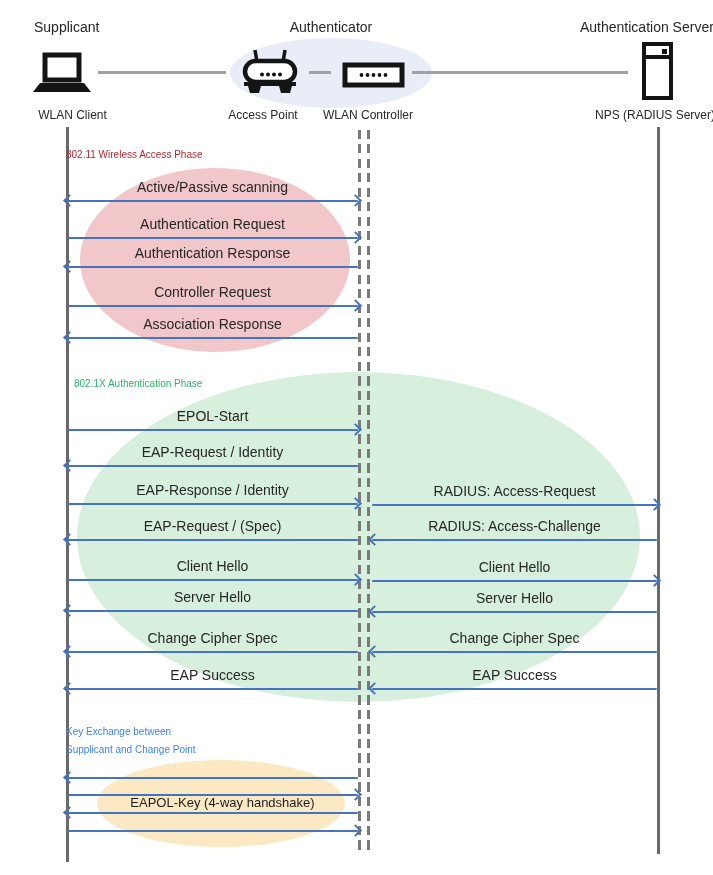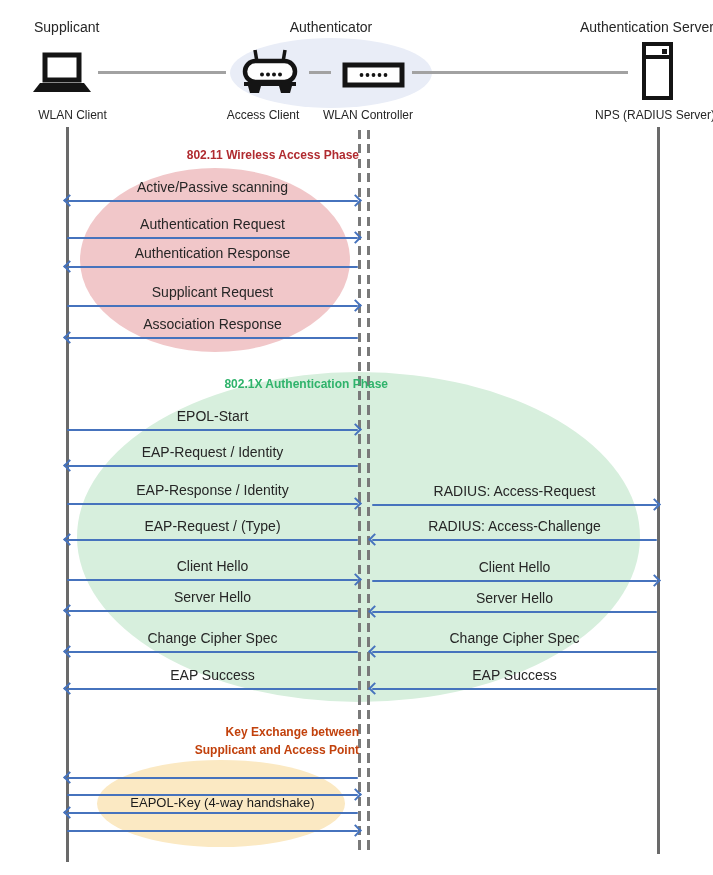--- a/index.html
+++ b/index.html
@@ -15,21 +15,21 @@
   .ell{position:absolute;border-radius:50%;z-index:0;}
   .ell.auth{left:210px;top:38px;width:202px;height:70px;background:#e9edf7;}
   .ell.p1{left:60px;top:168px;width:270px;height:184px;background:#f1c7c9;}
   .ell.p2{left:57px;top:372px;width:563px;height:330px;background:#d7efdd;}
   .ell.p3{left:77px;top:760px;width:248px;height:87px;background:#fbe9c3;}
   
   .lf{position:absolute;width:3px;z-index:1;}
   .lf.solid{background:#6a6a6a;}
   .lf.dashed{background:repeating-linear-gradient(to bottom,#7a7a7a 0 9px,transparent 9px 14.5px);}
   
-  .ptitle{position:absolute;text-align:right;font-size:12px;line-height:18px;white-space:nowrap;z-index:2;font-weight:bold;}
+  .ptitle{position:absolute;text-align:left;font-size:10px;line-height:18px;white-space:nowrap;z-index:2;}
   
   .msg{position:absolute;height:23px;z-index:3;}
   .msg.bare{height:6px;}
   .mline{position:absolute;left:1px;right:1px;bottom:0;height:2.4px;background:#4673bd;border-radius:1px;}
   .mlabel{position:absolute;left:0;right:0;bottom:7px;text-align:center;font-size:14px;line-height:15px;color:#262626;white-space:nowrap;}
   .chev{position:absolute;width:9px;height:9px;bottom:-3.4px;box-sizing:border-box;}
   .chev.cr{right:-1px;border-top:2.6px solid #4673bd;border-right:2.6px solid #4673bd;transform:rotate(45deg);}
   .chev.cl{left:-1px;border-top:2.6px solid #4673bd;border-left:2.6px solid #4673bd;transform:rotate(-45deg);}
   .klabel{position:absolute;text-align:center;font-size:13px;color:#1c1c1c;white-space:nowrap;z-index:4;}
 </style>
@@ -83,54 +83,54 @@
   </div>
   <div class="icon" style="left:622px;top:42px;width:31px;height:58px">
     <svg width="31" height="58" viewBox="0 0 31 58">
       <rect x="2" y="2" width="27" height="54" fill="#fff" stroke="#141414" stroke-width="4"></rect>
       <line x1="2" y1="15" x2="29" y2="15" stroke="#141414" stroke-width="4"></line>
       <rect x="20" y="7" width="5" height="5" fill="#141414"></rect>
     </svg>
   </div>
 
   <div class="actor-sub" style="left:5px;width:95px">WLAN Client</div>
-  <div class="actor-sub" style="left:202px;width:82px">Access Client</div>
+  <div class="actor-sub" style="left:202px;width:82px">Access Point</div>
   <div class="actor-sub" style="left:303px;width:90px">WLAN Controller</div>
   <div class="actor-sub" style="left:565px;width:140px">NPS (RADIUS Server)</div>
 
   <div class="lf solid" style="left:46px;top:127px;height:735px"></div>
   <div class="lf dashed" style="left:338px;top:130px;height:724px"></div>
   <div class="lf dashed" style="left:347px;top:130px;height:724px"></div>
   <div class="lf solid" style="left:637px;top:127px;height:727px"></div>
 
   <div class="ptitle" style="left:46px;width:293px;top:146px;color:#b02b30">802.11 Wireless Access Phase</div>
   <div class="ptitle" style="left:54px;width:314px;top:375px;color:#2fb36b">802.1X Authentication Phase</div>
-  <div class="ptitle" style="left:46px;width:293px;top:723px;color:#c2410c">
+  <div class="ptitle" style="left:46px;width:293px;top:723px;color:#3b82f6">
     <div>Key Exchange between</div>
-    <div>Supplicant and Access Point</div>
+    <div>Supplicant and Change Point</div>
   </div>
 
   <div class="msg" style="top:179px;left:46px;width:293px">
     <span class="mlabel">Active/Passive scanning</span>
     <div class="mline"></div>
     <span class="chev cl"></span>
     <span class="chev cr"></span>
   </div>
   <div class="msg" style="top:216px;left:46px;width:293px">
     <span class="mlabel">Authentication Request</span>
     <div class="mline"></div>
     <span class="chev cr"></span>
   </div>
   <div class="msg" style="top:245px;left:46px;width:293px">
     <span class="mlabel">Authentication Response</span>
     <div class="mline"></div>
     <span class="chev cl"></span>
   </div>
   <div class="msg" style="top:284px;left:46px;width:293px">
-    <span class="mlabel">Supplicant Request</span>
+    <span class="mlabel">Controller Request</span>
     <div class="mline"></div>
     <span class="chev cr"></span>
   </div>
   <div class="msg" style="top:316px;left:46px;width:293px">
     <span class="mlabel">Association Response</span>
     <div class="mline"></div>
     <span class="chev cl"></span>
   </div>
 
   <div class="msg" style="top:408px;left:46px;width:293px">
@@ -142,21 +142,21 @@
     <span class="mlabel">EAP-Request / Identity</span>
     <div class="mline"></div>
     <span class="chev cl"></span>
   </div>
   <div class="msg" style="top:482px;left:46px;width:293px">
     <span class="mlabel">EAP-Response / Identity</span>
     <div class="mline"></div>
     <span class="chev cr"></span>
   </div>
   <div class="msg" style="top:518px;left:46px;width:293px">
-    <span class="mlabel">EAP-Request / (Type)</span>
+    <span class="mlabel">EAP-Request / (Spec)</span>
     <div class="mline"></div>
     <span class="chev cl"></span>
   </div>
   <div class="msg" style="top:558px;left:46px;width:293px">
     <span class="mlabel">Client Hello</span>
     <div class="mline"></div>
     <span class="chev cr"></span>
   </div>
   <div class="msg" style="top:589px;left:46px;width:293px">
     <span class="mlabel">Server Hello</span>

